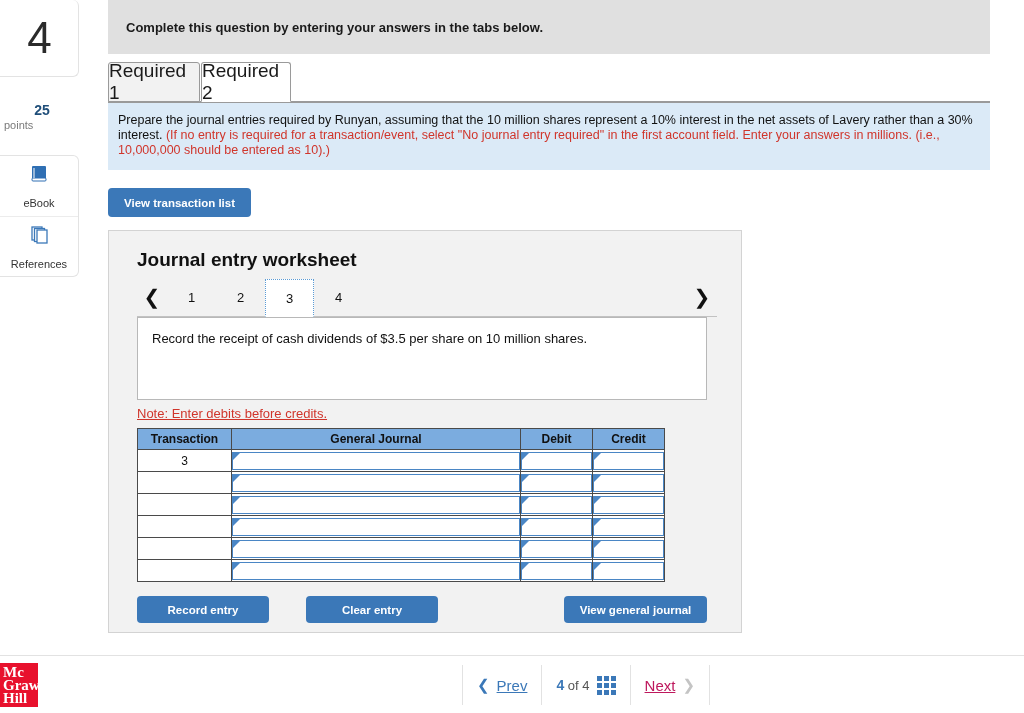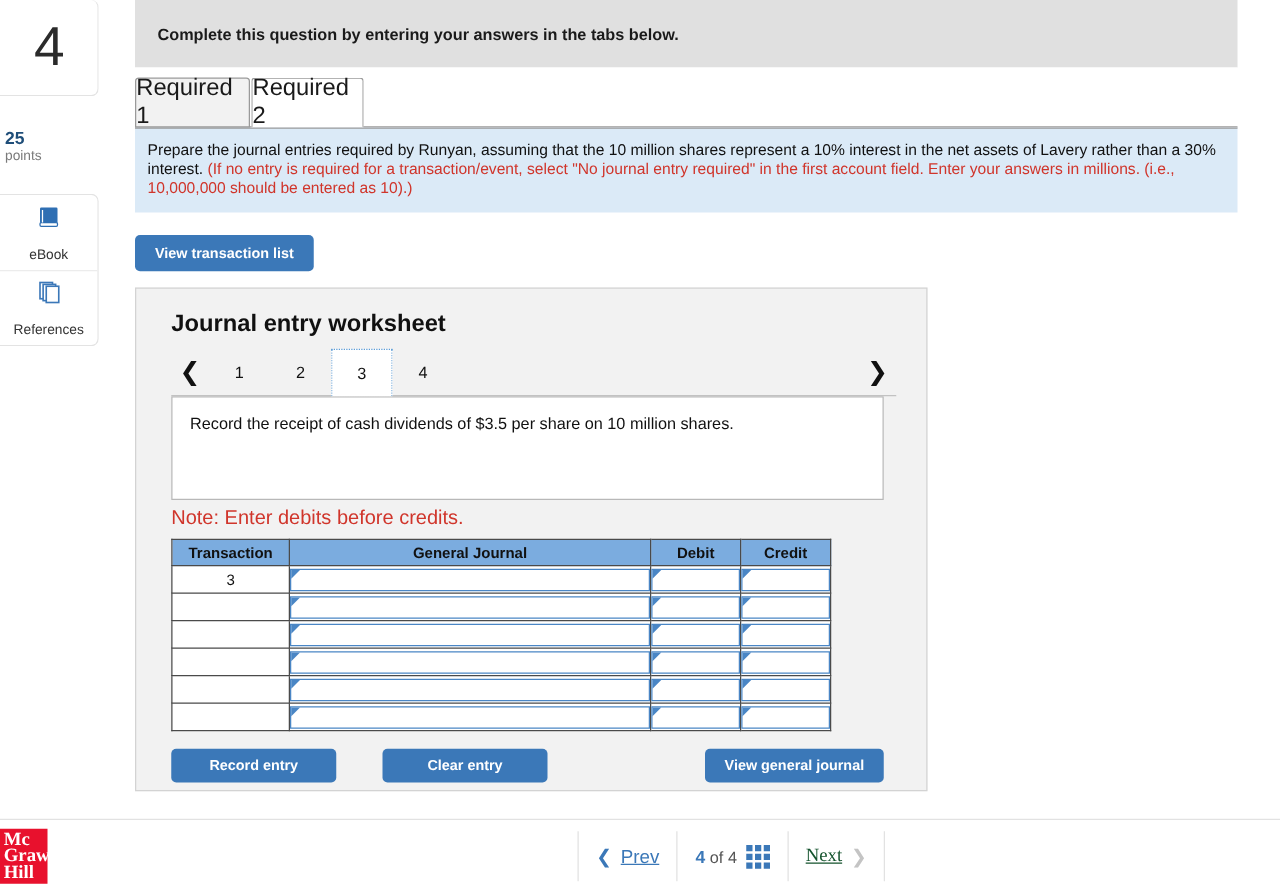--- a/index.html
+++ b/index.html
@@ -48,20 +48,21 @@
     letter-spacing: -1px;
   }
   .points-block {
     padding: 26px 0 0 4px;
   }
   .points-value {
     font-size: 14px;
     color: #1f4e79;
     font-weight: 600;
     line-height: 15px;
+    text-align: center;
   }
   .points-label {
     font-size: 11px;
     color: #7a7a7a;
     line-height: 15px;
   }
   .tool-card {
     margin-top: 22px;
     width: 79px;
     border: 1px solid #e3e3e3;
@@ -256,22 +257,23 @@
     width: 570px;
     height: 83px;
     background: #fff;
     border: 1px solid #b8b8b8;
     padding: 13px 14px;
     font-size: 13px;
     color: #111;
   }
   .note-line {
     margin-top: 6px;
-    font-size: 16px;
+    font-size: 13px;
     color: #d0352b;
+    text-decoration: underline;
   }
 
   
   .jtable {
     margin-top: 7px;
     width: 527px;
     border-collapse: collapse;
     table-layout: fixed;
     background: #fff;
   }
@@ -370,23 +372,22 @@
   }
   .fn-cell.first { border-left: 1px solid #e2e2e2; }
   .fn-cell.last { border-right: 1px solid #e2e2e2; }
   .fn-link {
     font-size: 15px;
     color: #3b78b8;
     text-decoration: underline;
     cursor: pointer;
   }
   .fn-link.disabled {
-    color: #14532d;
+    color: #be185d;
     cursor: default;
-    font-family: Liberation Serif, serif;
   }
   .fn-chev { font-size: 15px; color: #3b78b8; }
   .fn-chev.disabled { color: #c4c4c4; }
   .fn-count { font-size: 13px; color: #555; }
   .fn-count .cur { color: #3b78b8; font-weight: bold; font-size: 14px; }
   .grid-icon {
     display: grid;
     grid-template-columns: repeat(3, 5px);
     grid-template-rows: repeat(3, 5px);
     gap: 2px;

